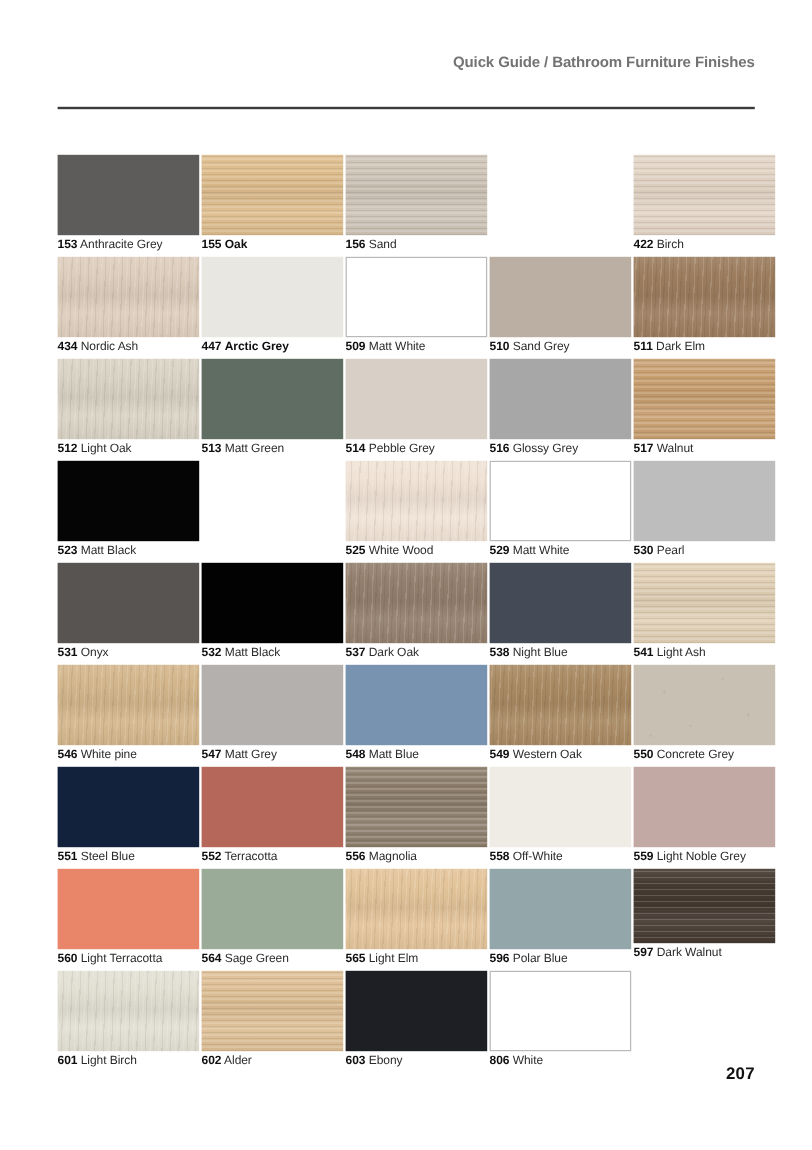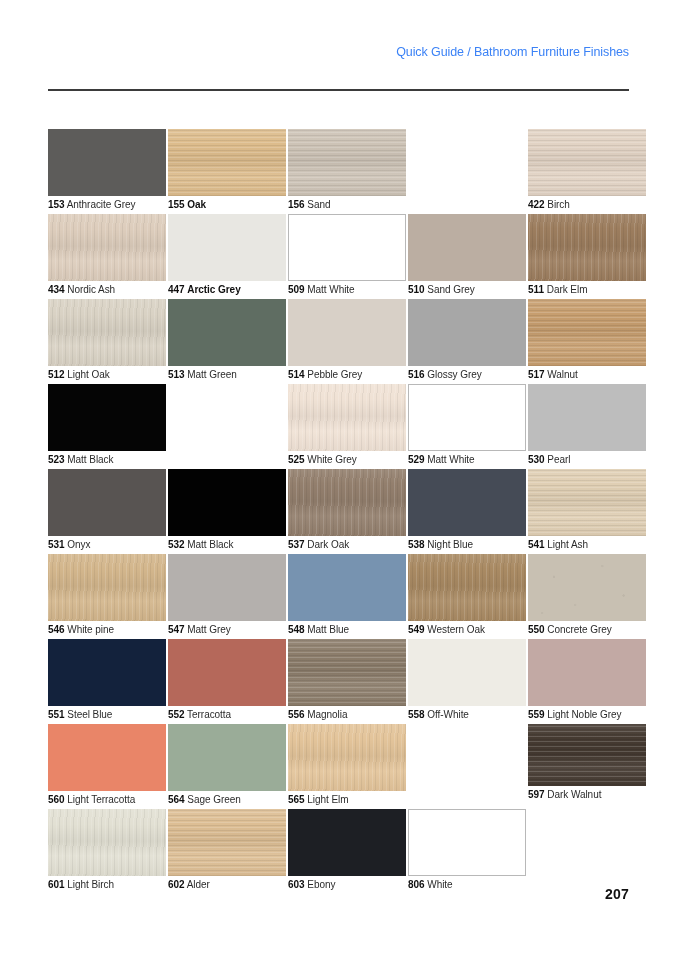--- a/index.html
+++ b/index.html
@@ -26,23 +26,23 @@
   
   .header {
     position: absolute;
     left: 48px;
     top: 44px;
     width: 581px;
     text-align: right;
   }
   .header-title {
     font-size: 12.5px;
-    font-weight: normal;
+    font-weight: bold;
     letter-spacing: -0.1px;
-    color: #3b82f6;
+    color: #737373;
     line-height: 16px;
     white-space: nowrap;
   }
   .header-rule {
     position: absolute;
     left: 48px;
     top: 89px;
     width: 581px;
     height: 1.6px;
     background: #3b3b3b;
@@ -249,21 +249,21 @@
           <div class="label"><span class="code">517</span> <span class="name">Walnut</span></div>
         </div>
       </div>
       <div class="row">
         <div class="cell c0">
           <div class="swatch" style="background-color: rgb(5, 5, 5);"></div>
           <div class="label"><span class="code">523</span> <span class="name">Matt Black</span></div>
         </div>
         <div class="cell c2">
           <div class="swatch grain-v plank" style="background-color: rgb(240, 226, 213);"></div>
-          <div class="label"><span class="code">525</span> <span class="name">White Grey</span></div>
+          <div class="label"><span class="code">525</span> <span class="name">White Wood</span></div>
         </div>
         <div class="cell c3">
           <div class="swatch bordered" style="background-color: rgb(255, 255, 255);"></div>
           <div class="label"><span class="code">529</span> <span class="name">Matt White</span></div>
         </div>
         <div class="cell c4">
           <div class="swatch" style="background-color: rgb(189, 189, 189);"></div>
           <div class="label"><span class="code">530</span> <span class="name">Pearl</span></div>
         </div>
       </div>
@@ -339,20 +339,24 @@
           <div class="label"><span class="code">560</span> <span class="name">Light Terracotta</span></div>
         </div>
         <div class="cell c1">
           <div class="swatch" style="background-color: rgb(154, 172, 152);"></div>
           <div class="label"><span class="code">564</span> <span class="name">Sage Green</span></div>
         </div>
         <div class="cell c2">
           <div class="swatch grain-v plank" style="background-color: rgb(227, 196, 154);"></div>
           <div class="label"><span class="code">565</span> <span class="name">Light Elm</span></div>
         </div>
+        <div class="cell c3">
+          <div class="swatch" style="background-color: rgb(147, 167, 171);"></div>
+          <div class="label"><span class="code">596</span> <span class="name">Polar Blue</span></div>
+        </div>
         <div class="cell c4">
           <div class="swatch grain-h plank short" style="background-color: rgb(69, 58, 49);"></div>
           <div class="label"><span class="code">597</span> <span class="name">Dark Walnut</span></div>
         </div>
       </div>
       <div class="row">
         <div class="cell c0">
           <div class="swatch grain-v plank" style="background-color: rgb(226, 224, 211);"></div>
           <div class="label"><span class="code">601</span> <span class="name">Light Birch</span></div>
         </div>

